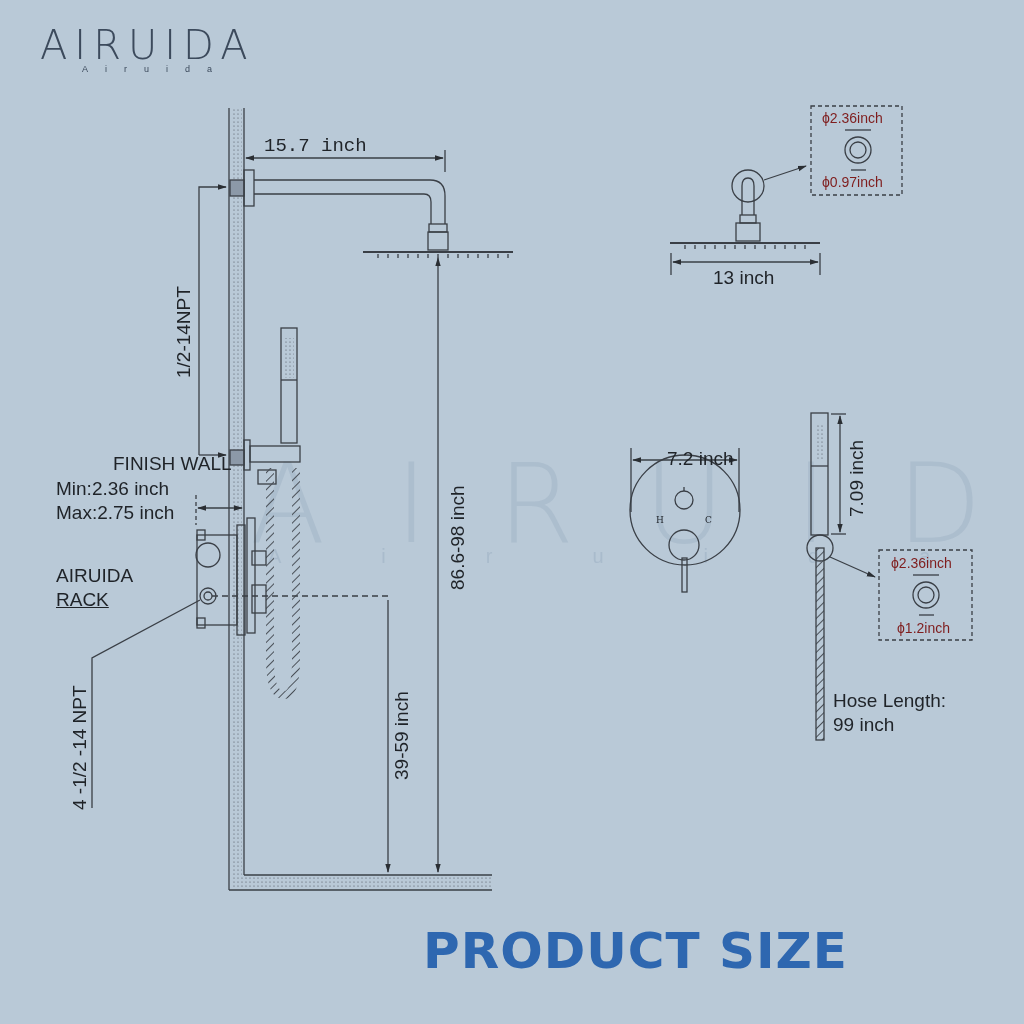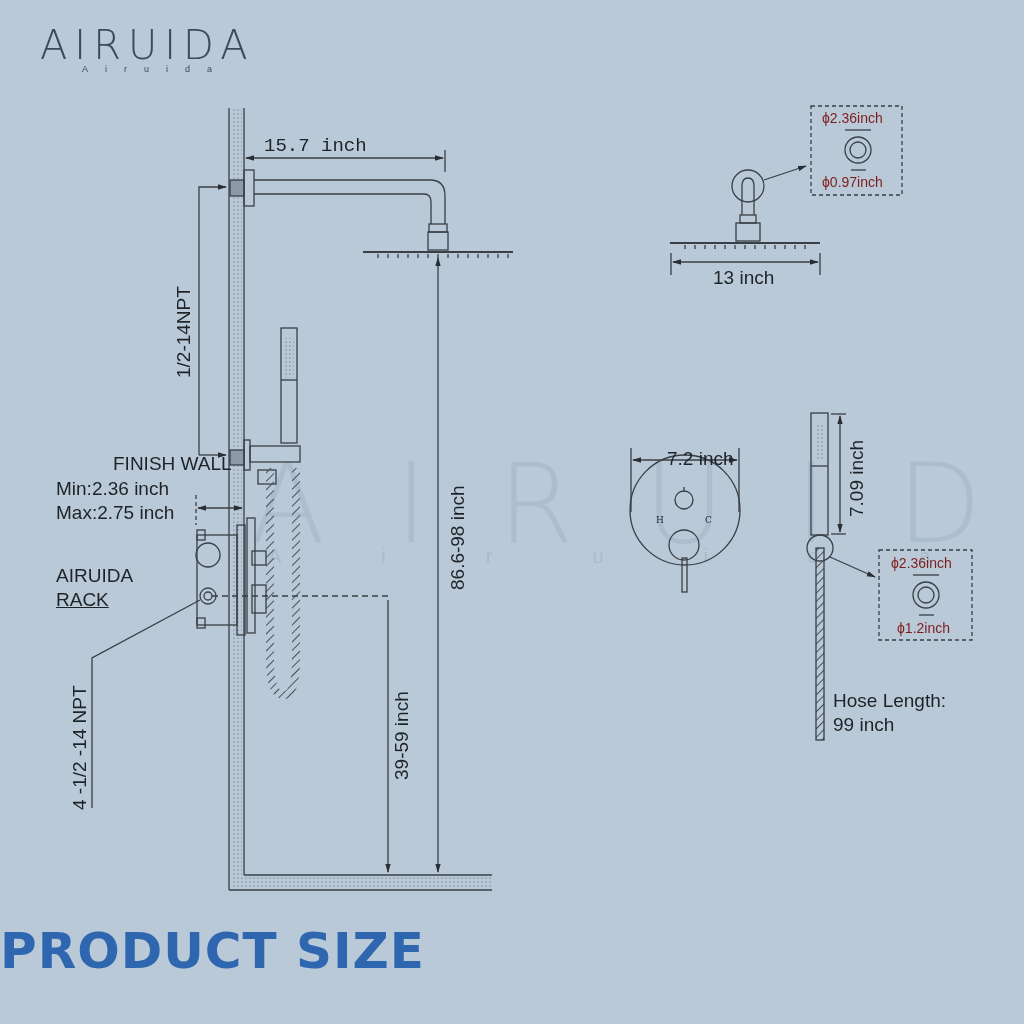--- a/index.html
+++ b/index.html
@@ -3,21 +3,21 @@
 <meta charset="utf-8">
 <style>
   html,body{margin:0;padding:0;}
   body{width:1024px;height:1024px;background:#b9c9d7;position:relative;overflow:hidden;font-family:"Liberation Sans","DejaVu Sans",sans-serif;color:#1f2328;}
   .abs{position:absolute;}
   .brand{left:40px;top:22px;font-size:40px;letter-spacing:7px;color:#3c4a5c;font-family:"DejaVu Sans",sans-serif;font-weight:300;}
   .brand-sub{left:82px;top:64px;font-size:9px;letter-spacing:17px;color:#3c4a5c;}
   .lbl{font-size:19px;color:#1f2328;white-space:nowrap;line-height:24px;}
   .lbl-sm{font-size:14px;color:#7f1d1d;white-space:nowrap;}
   .vert{transform-origin:left top;transform:rotate(-90deg);}
-  .title{left:0;width:848px;top:922px;text-align:left;font-size:50px;font-weight:bold;color:#2e67b0;letter-spacing:1px;font-family:"DejaVu Sans",sans-serif;}
+  .title{left:0;width:848px;top:922px;text-align:right;font-size:50px;font-weight:bold;color:#2e67b0;letter-spacing:1px;font-family:"DejaVu Sans",sans-serif;}
   .wm{left:250px;top:440px;font-size:110px;letter-spacing:70px;color:rgba(150,170,190,0.35);font-family:"DejaVu Sans",sans-serif;font-weight:200;}
   .wm-sub{left:268px;top:545px;font-size:20px;letter-spacing:100px;color:rgba(150,170,190,0.45);}
   svg{position:absolute;left:0;top:0;}
 </style>
 </head>
 <body>
 
 <div class="abs wm">AIRUIDA</div>
 <div class="abs wm-sub">Airuida</div>
 

